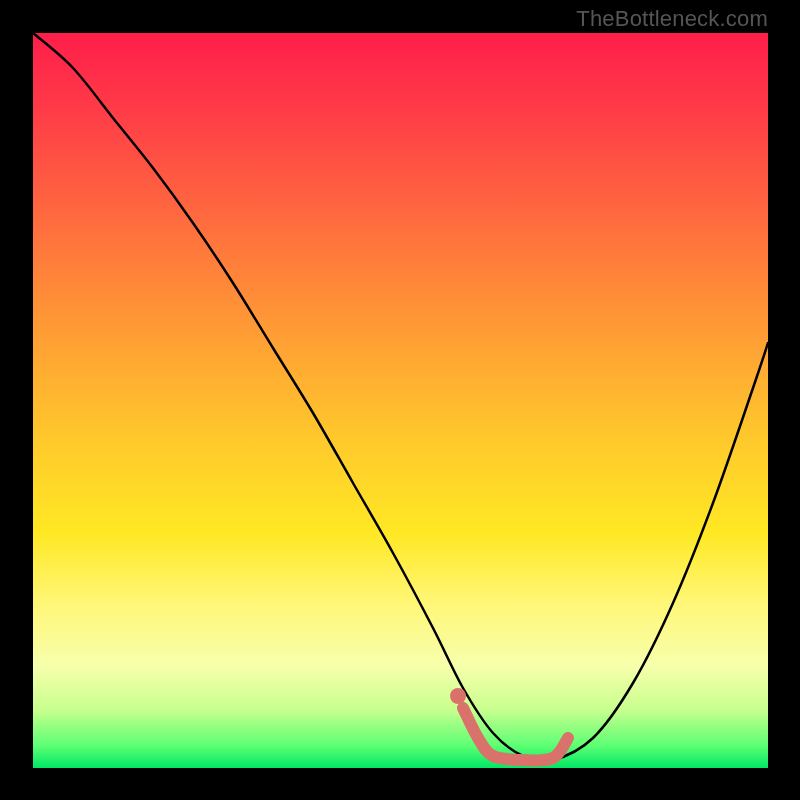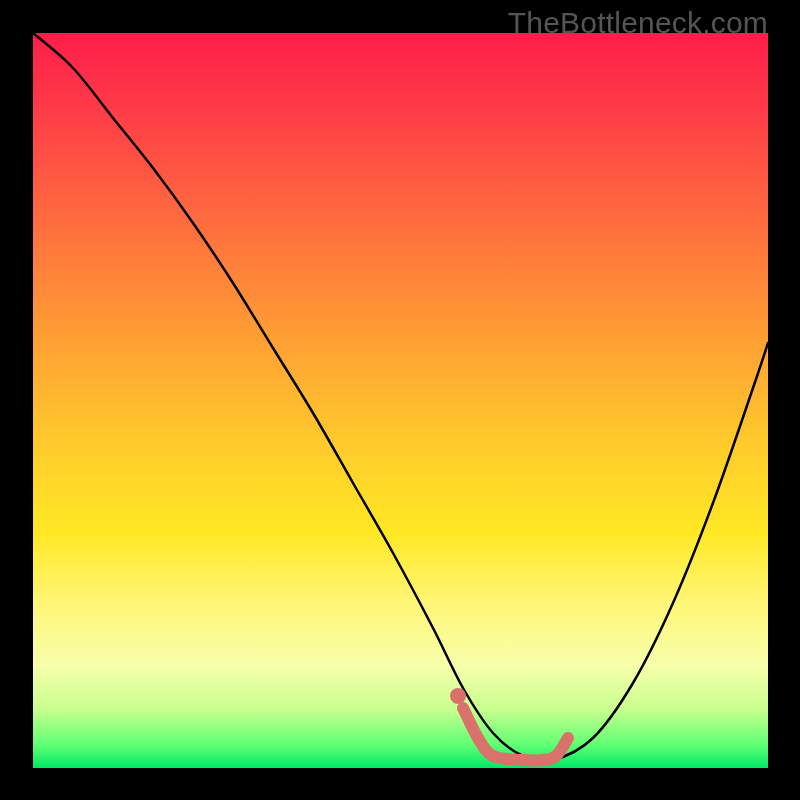--- a/index.html
+++ b/index.html
@@ -38,21 +38,21 @@
       #c9ff8f 92%,
       #5cff73 97%,
       #00e765 100%
     );
   }
   .watermark {
     position: absolute;
     top: 6px;
     right: 32px;
     color: #555;
-    font-size: 30px;
+    font-size: 22px;
     font-weight: 500;
     letter-spacing: 0.2px;
   }
   svg.curves {
     position: absolute;
     left: 33px;
     top: 33px;
     width: 735px;
     height: 735px;
     overflow: visible;

